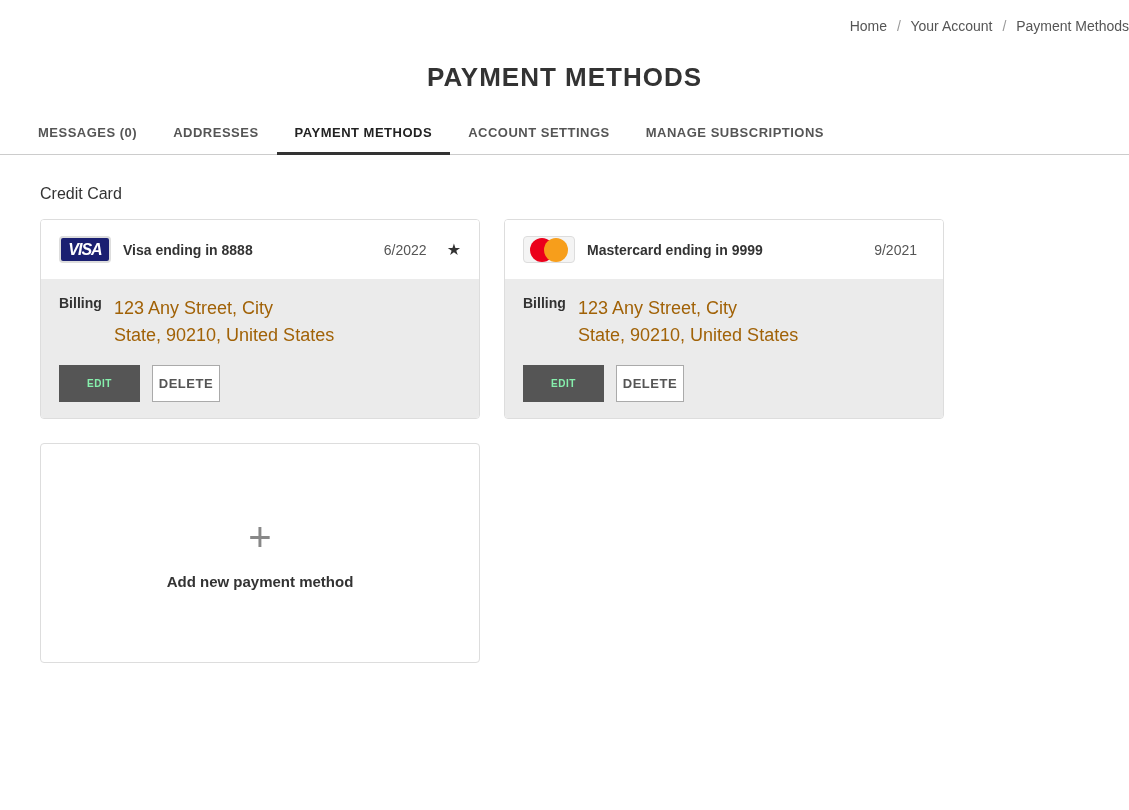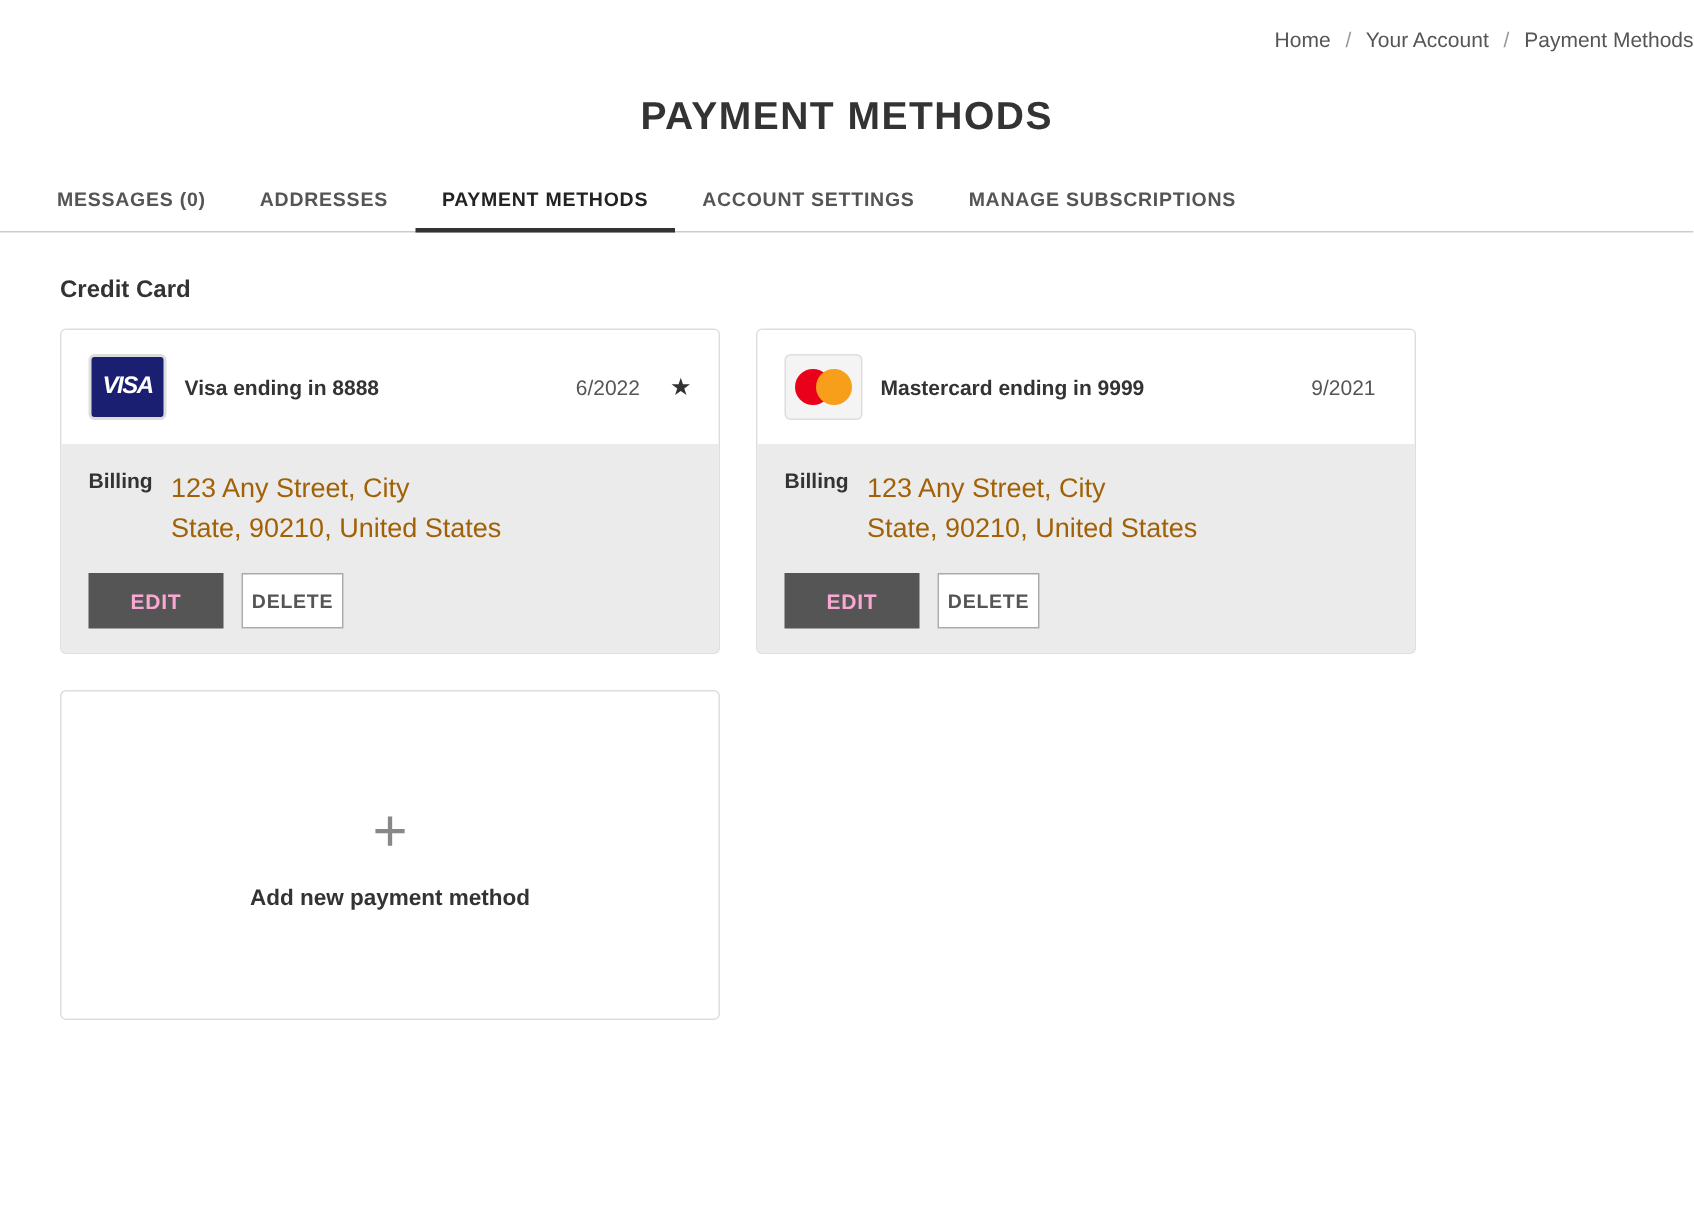--- a/index.html
+++ b/index.html
@@ -52,21 +52,21 @@
     .nav-tab.active {
       color: #222;
       border-bottom: 3px solid #333;
     }
     .content {
       padding: 30px 40px;
       max-width: 1129px;
     }
     .section-title {
       font-size: 16px;
-      font-weight: bold;
+      font-weight: normal;
       margin-bottom: 16px;
     }
     .cards-row {
       display: flex;
       gap: 24px;
       flex-wrap: wrap;
       margin-bottom: 24px;
     }
     .card {
       border: 1px solid #ddd;
@@ -77,21 +77,21 @@
     }
     .card-header {
       display: flex;
       align-items: center;
       padding: 16px 18px;
       background: #fff;
       gap: 12px;
     }
     .card-logo {
       width: 52px;
-      height: 44px;
+      height: 27px;
       border-radius: 4px;
       display: flex;
       align-items: center;
       justify-content: center;
       font-weight: bold;
       font-size: 12px;
       flex-shrink: 0;
     }
     .visa-logo {
       background: #1a1f71;
@@ -155,24 +155,24 @@
       font-size: 18px;
       line-height: 1.5;
       color: #a16207;
     }
     .card-actions {
       display: flex;
       gap: 12px;
     }
     .btn-edit {
       background: #555;
-      color: #f9a8d4;
+      color: #86efac;
       border: none;
       padding: 10px 28px;
-      font-size: 14px;
+      font-size: 10px;
       font-weight: bold;
       letter-spacing: 0.5px;
       cursor: pointer;
       text-transform: uppercase;
     }
     .btn-delete {
       background: #fff;
       color: #555;
       border: 1px solid #aaa;
       padding: 10px 6px;

